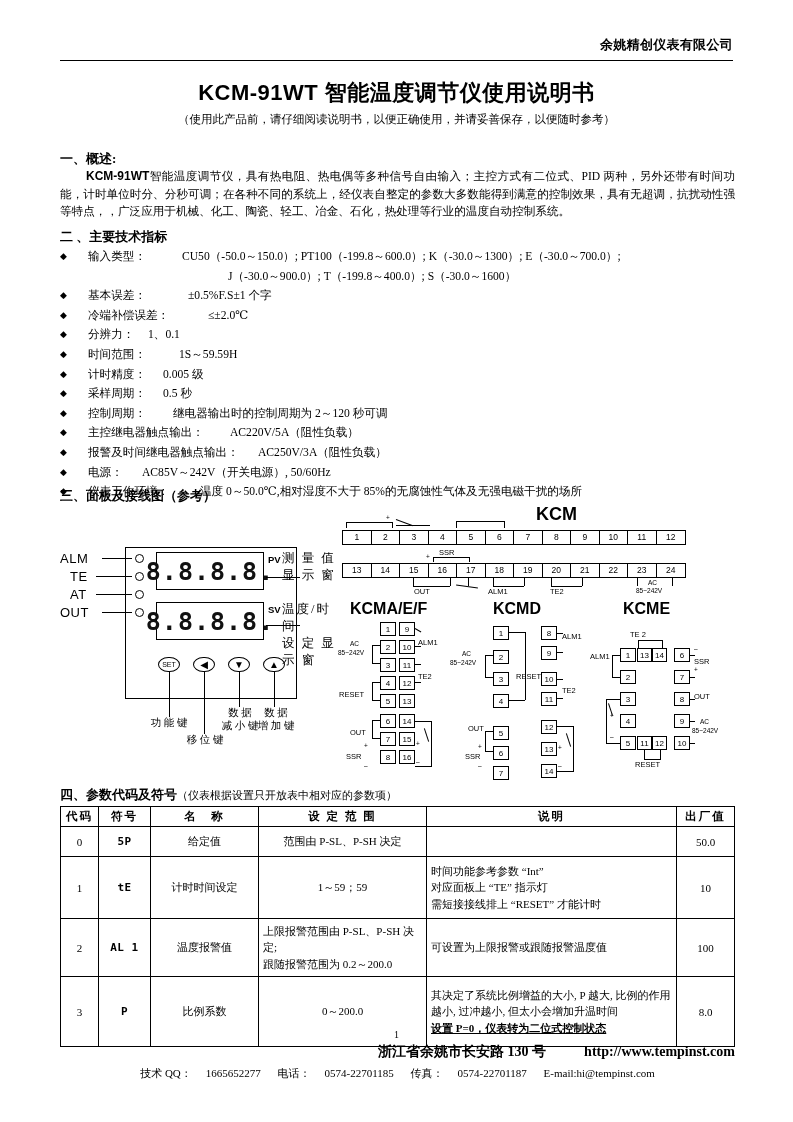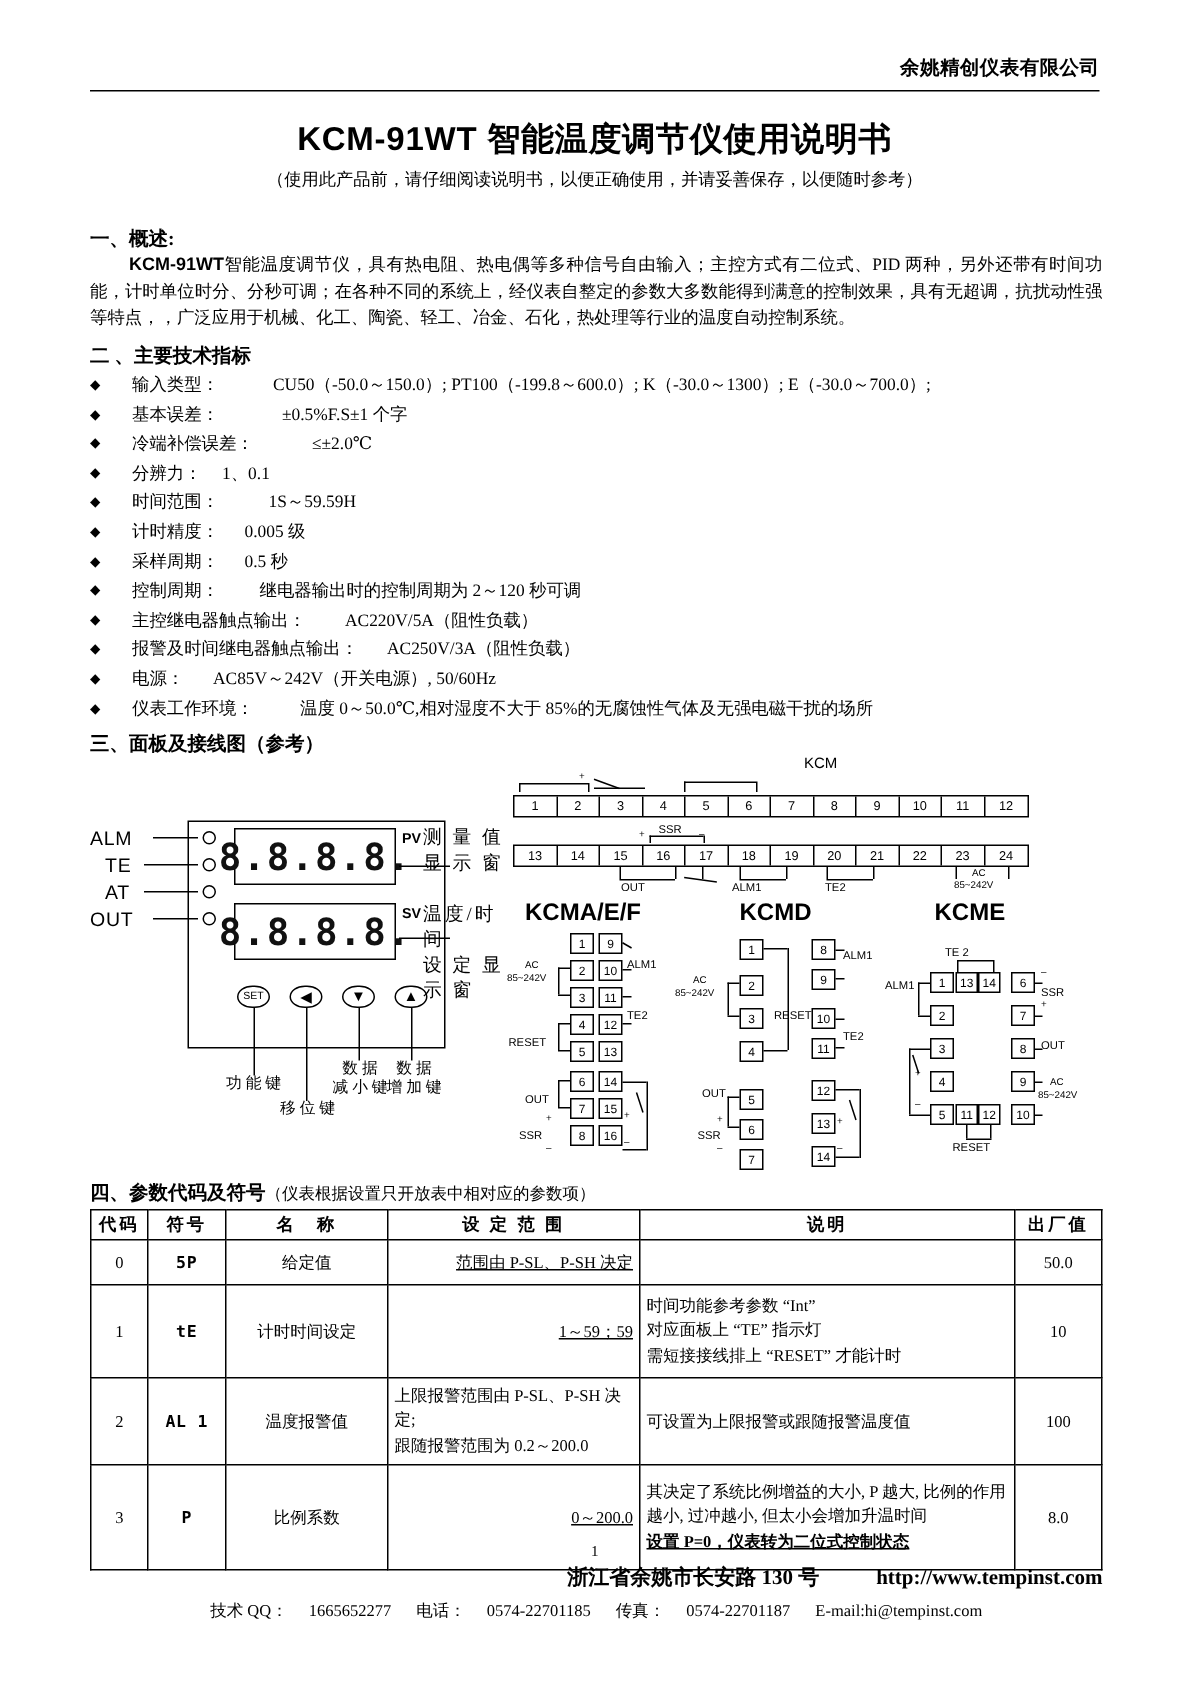--- a/index.html
+++ b/index.html
@@ -81,21 +81,21 @@
   .annot { position:absolute; font-size:12.5px; line-height:17px; letter-spacing:2px; }
 
   
   .wire-wrap { position:absolute; left:278px; top:0px; width:400px; height:275px; }
   .strip { position:absolute; display:flex; border:1.2px solid #000; }
   .strip .cell {
     border-right:1.2px solid #000; font-size:8.5px; text-align:center;
     font-family:"Liberation Sans",sans-serif; line-height:13px; height:13px;
   }
   .strip .cell:last-child { border-right:none; }
-  .kcm-ttl { position:absolute; font-size:10px; font-weight:normal; font-family:"Liberation Sans",sans-serif;padding-left:38px; }
+  .kcm-ttl { position:absolute; font-size:18px; font-weight:bold; font-family:"Liberation Sans",sans-serif;padding-left:38px; }
   .tiny { position:absolute; font-size:6.5px; font-family:"Liberation Sans",sans-serif; line-height:8px; }
   .tiny2 { position:absolute; font-size:7.5px; font-family:"Liberation Sans",sans-serif; line-height:9px; }
 
   
   .blk-ttl { position:absolute; font-size:16px; font-weight:bold; font-family:"Liberation Sans",sans-serif; }
   .tbox {
     position:absolute; width:16px; height:14px; border:1.1px solid #000;
     font-size:8px; font-family:"Liberation Sans",sans-serif;
     display:flex; align-items:center; justify-content:center; background:#fff;
   }
@@ -109,21 +109,21 @@
   .ptbl .c-code { width:38px; text-align:center;margin-top:14px; }
   .ptbl .c-sym  { width:52px; text-align:center; }
   .ptbl .c-name { width:108px; text-align:center; }
   .ptbl .c-rng  { width:168px; }
   .ptbl .c-desc { }
   .ptbl .c-fac  { width:58px; text-align:center; }
   .sym {
     font-family:"DejaVu Sans Mono","Liberation Mono",monospace;
     font-size:14px; font-weight:bold; letter-spacing:.5px;
   }
-  .rngc { text-align:right;text-decoration:underline; }
+  .rngc { text-align:center; }
   .lh { line-height:16.5px; }
   .bold-note { font-weight:bold; }
 
   
   .pgno { position:absolute; left:0; top:1029px; width:793px; text-align:center; font-size:10px; }
   .foot1 { position:absolute; left:60px; top:1043px; width:675px; text-align:right; font-size:14px; font-weight:bold; }
   .foot1 .url { font-family:"Liberation Serif",serif; margin-left:38px; }
   .foot2 { position:absolute; left:60px; top:1066px; width:675px; text-align:center; font-size:11px; }
   .foot2 span { margin:0 7px; }
 </style>
@@ -144,20 +144,23 @@
     <span class="ind"></span><b>KCM-91WT</b><span>智能温度调节仪，具有热电阻、热电偶等多种信号自由输入；主控方式有二位式、PID 两种，另外还带有时间功能，计时单位时分、分秒可调；在各种不同的系统上，经仪表自整定的参数大多数能得到满意的控制效果，具有无超调，抗扰动性强等特点，，广泛应用于机械、化工、陶瓷、轻工、冶金、石化，热处理等行业的温度自动控制系统。</span>
   </div>
 
   <div class="sec-h" style="left:60px; top:228px;">二 、主要技术指标</div>
 
   <div class="spec" style="top:247px;">
     <div class="row">
       <span class="bul">◆</span>
       <span class="lbl">输入类型：</span>
       <span class="cont">CU50（-50.0～150.0）; PT100（-199.8～600.0）; K（-30.0～1300）; E（-30.0～700.0）;</span>
+    </div>
+    <div class="row">
+      <span class="cont" style="left:168px;">J（-30.0～900.0）; T（-199.8～400.0）; S（-30.0～1600）</span>
     </div>
     <div class="row">
       <span class="bul">◆</span>
       <span class="lbl">基本误差：</span>
       <span class="cont" style="left:128px;">±0.5%F.S±1 个字</span>
     </div>
     <div class="row">
       <span class="bul">◆</span>
       <span class="lbl">冷端补偿误差：</span>
       <span class="cont" style="left:148px;">≤±2.0℃</span>

